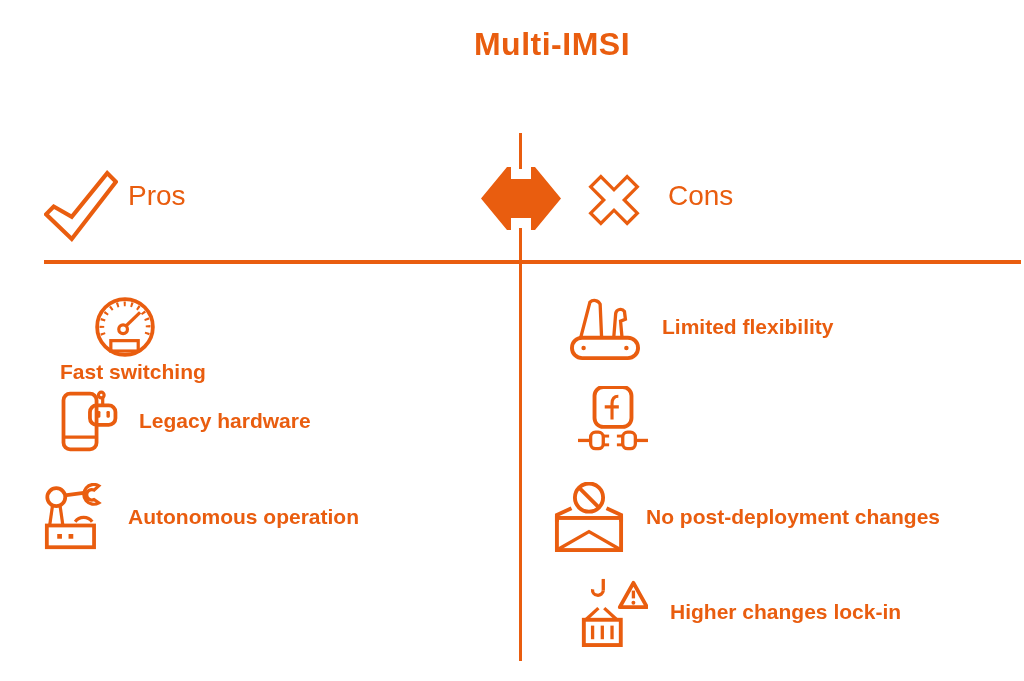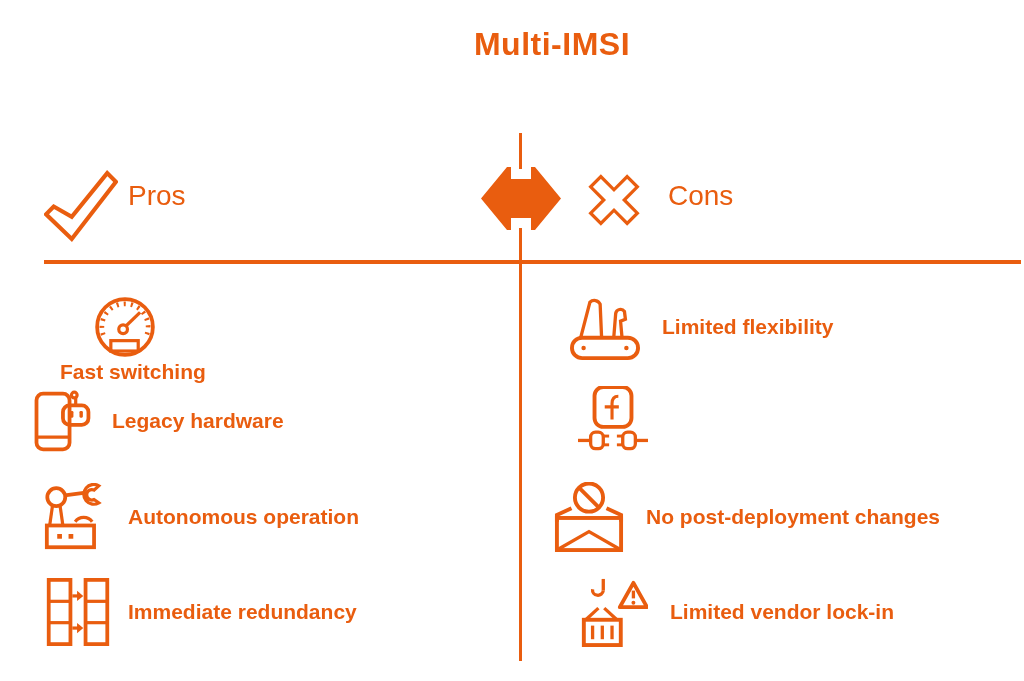--- a/index.html
+++ b/index.html
@@ -63,21 +63,21 @@
         <circle class="stroke" cx="36" cy="37" r="29.5"></circle>
         <path fill="none" stroke="currentColor" stroke-width="5" stroke-dasharray="2.2 5.4" d="M13,45.4 A24.5,24.5 0 1 1 59,45.4"></path>
         <line class="stroke-thin" x1="37" y1="36" x2="52" y2="21.5"></line>
         <circle class="stroke-thin" cx="34" cy="39.5" r="4.6" fill="#ffffff"></circle>
         <rect class="stroke-thin" x="21" y="51.5" width="29" height="11"></rect>
       </svg>
     </div>
     <div class="item-label gap-l">Fast switching</div>
   </div>
 
-  <div class="abs row" style="left:28px;top:386px;height:70px;">
+  <div class="abs row" style="left:55px;top:386px;height:70px;">
     <div class="icon-box" style="width:68px;height:68px;">
       <svg viewBox="0 0 72 72">
         <rect class="stroke" x="9" y="7" width="35" height="59" rx="7"></rect>
         <line class="stroke-thin" x1="9" y1="53" x2="44" y2="53"></line>
         <circle class="stroke-thin" cx="49" cy="8.5" r="3"></circle>
         <line class="stroke-thin" x1="50.5" y1="11" x2="50.5" y2="20"></line>
         <rect class="stroke" x="37" y="19.5" width="27" height="20.5" rx="7" fill="#ffffff"></rect>
         <rect class="fill" x="44.5" y="25.5" width="3.6" height="7" rx="1.2"></rect>
         <rect class="fill" x="54.5" y="25.5" width="3.6" height="7" rx="1.2"></rect>
       </svg>
@@ -95,37 +95,20 @@
         <line class="stroke-thin" x1="17" y1="24" x2="20" y2="45"></line>
         <path class="stroke-thin" d="M33,41 A11,11 0 0 1 51,41"></path>
         <rect class="stroke" x="3" y="45" width="50" height="23"></rect>
         <rect class="fill" x="14" y="54" width="5" height="5"></rect>
         <rect class="fill" x="26" y="54" width="5" height="5"></rect>
       </svg>
     </div>
     <div class="item-label gap-l">Autonomous operation</div>
   </div>
 
-  <div class="abs row" style="left:44px;top:577px;height:70px;">
-    <div class="icon-box" style="width:68px;height:68px;">
-      <svg viewBox="0 0 72 72">
-        <rect class="stroke" x="5" y="2" width="23" height="68"></rect>
-        <line class="stroke-thin" x1="5" y1="24.7" x2="28" y2="24.7"></line>
-        <line class="stroke-thin" x1="5" y1="47.3" x2="28" y2="47.3"></line>
-        <rect class="stroke" x="44" y="2" width="23" height="68"></rect>
-        <line class="stroke-thin" x1="44" y1="24.7" x2="67" y2="24.7"></line>
-        <line class="stroke-thin" x1="44" y1="47.3" x2="67" y2="47.3"></line>
-        <line class="stroke-thin" x1="30" y1="19" x2="36" y2="19"></line>
-        <polygon class="fill" points="35,13.6 41.6,19 35,24.4"></polygon>
-        <line class="stroke-thin" x1="30" y1="53" x2="36" y2="53"></line>
-        <polygon class="fill" points="35,47.6 41.6,53 35,58.4"></polygon>
-      </svg>
-    </div>
-    <div class="item-label gap-l">Immediate redundancy</div>
-  </div>
 
   <div class="abs row" style="left:570px;top:292px;height:70px;">
     <div class="icon-box" style="width:70px;height:70px;">
       <svg viewBox="0 0 72 72">
         <path class="stroke-thin" d="M11,47 L20.5,10.5 A6.5,6.5 0 0 1 31,12.5 L32.5,47"></path>
         <path class="stroke-thin" d="M45,47 L47,22 A5,5 0 0 1 56,20 L57,28 L52,30 L53.5,47"></path>
         <rect class="stroke" x="2" y="47" width="68" height="21" rx="10.5"></rect>
         <circle class="fill" cx="14" cy="57.5" r="2.3"></circle>
         <circle class="fill" cx="58" cy="57.5" r="2.3"></circle>
       </svg>
@@ -173,16 +156,16 @@
         <line class="stroke-thin" x1="40" y1="44" x2="27" y2="32"></line>
         <rect class="stroke" x="6" y="44" width="38" height="26"></rect>
         <line class="stroke-thin" x1="15" y1="50" x2="15" y2="64"></line>
         <line class="stroke-thin" x1="25" y1="50" x2="25" y2="64"></line>
         <line class="stroke-thin" x1="35" y1="50" x2="35" y2="64"></line>
         <path class="stroke" stroke-linejoin="round" d="M57,6 L71,31 L43,31 Z"></path>
         <line class="stroke-thin" x1="57" y1="14" x2="57" y2="22"></line>
         <circle class="fill" cx="57" cy="26.5" r="2"></circle>
       </svg>
     </div>
-    <div class="item-label gap-r">Limited vendor lock-in</div>
+    <div class="item-label gap-r">Higher changes lock-in</div>
   </div>
 
 </div>
 
 </body></html>

